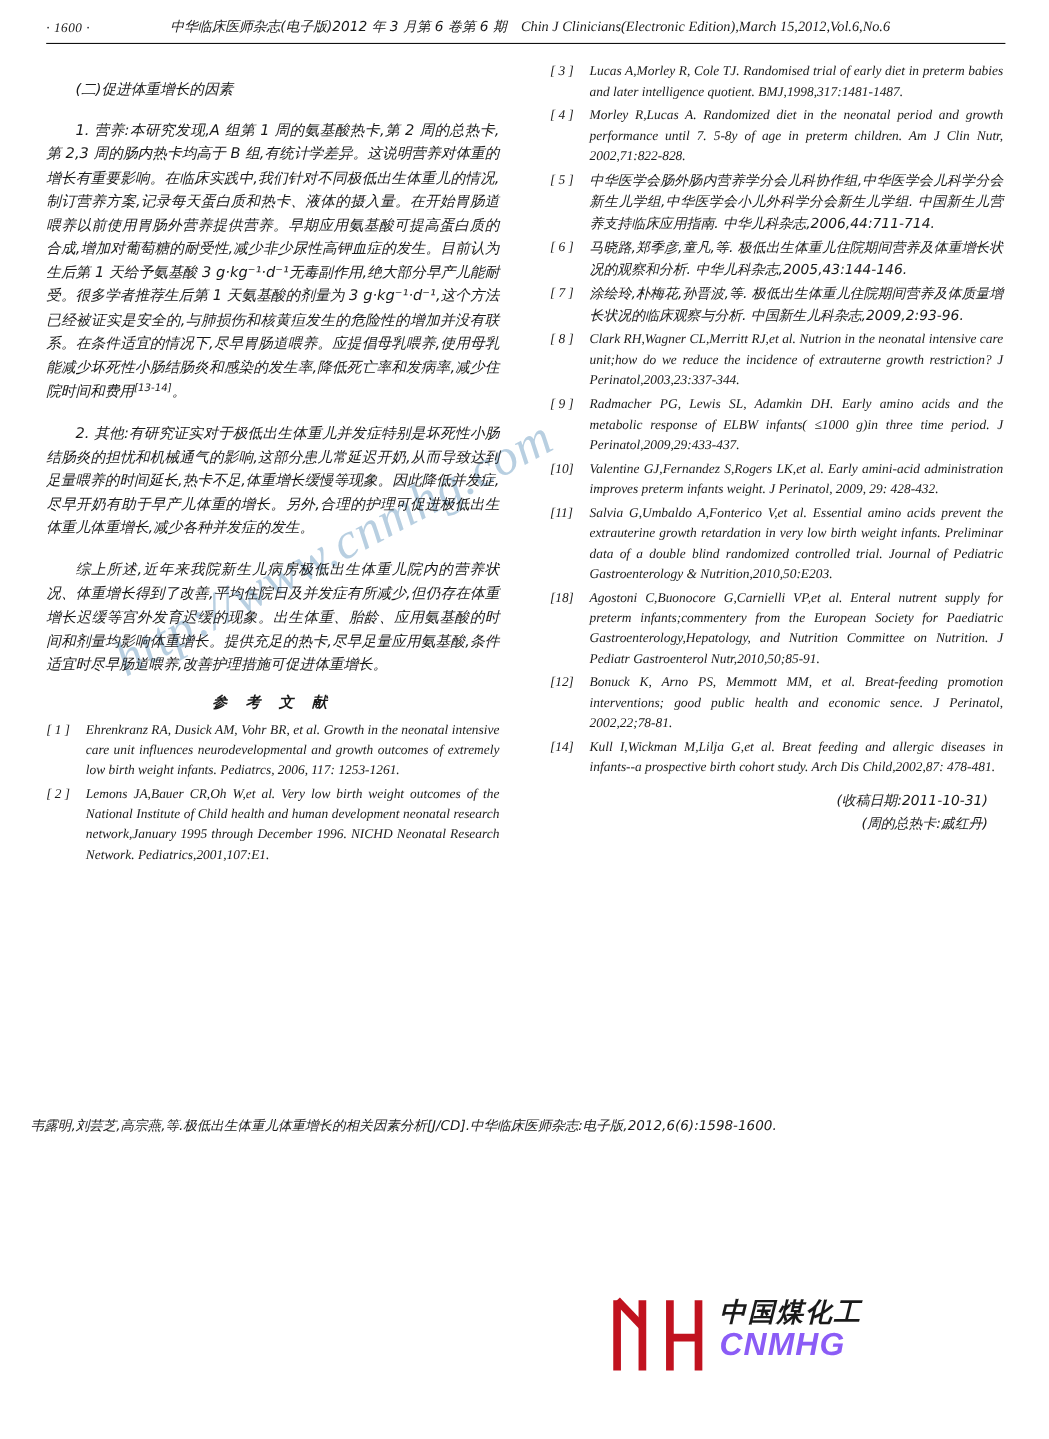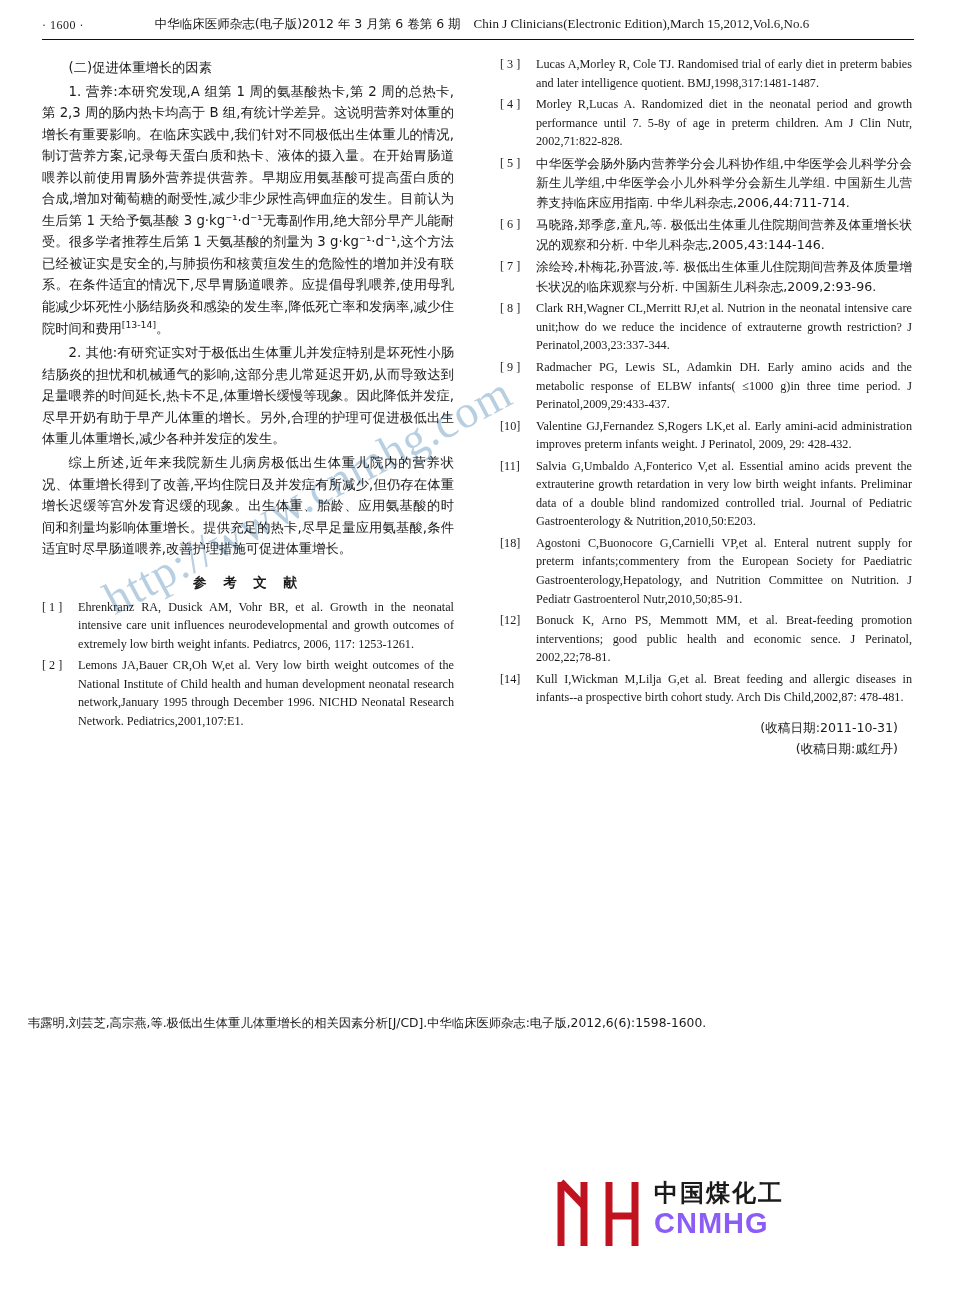--- a/index.html
+++ b/index.html
@@ -13,20 +13,21 @@
     position: relative;
     font-family: "Liberation Serif", "DejaVu Serif", serif;
     color: #1a1a1a;
     overflow: hidden;
   }
   .page {
     position: absolute;
     left: 0; top: 0;
     width: 954px;
     height: 1308px;
+    font-style: italic;
   }
 
   
   .header {
     position: absolute;
     left: 42px;
     top: 16px;
     width: 880px;
     height: 22px;
     font-size: 12.5px;
@@ -70,21 +71,21 @@
   .col-right { left: 500px; }
 
   .zh {
     font-family: "DejaVu Sans", sans-serif;
     font-size: 13.3px;
     line-height: 1.62;
     text-align: justify;
     text-justify: inter-ideograph;
   }
   .zh p {
-    margin: 2px 0 0.1em 0;
+    margin: 16px 0 0.1em 0;
     text-indent: 2em;
   }
 
   sup { font-size: 0.7em; vertical-align: super; }
 
   
   .refhead {
     margin-top: 14px;
     margin-bottom: 6px;
     text-align: center;
@@ -282,21 +283,21 @@
         <span class="body">Bonuck K, Arno PS, Memmott MM, et al. Breat-feeding promotion interventions; good public health and economic sence. J Perinatol, 2002,22;78-81.</span>
       </div>
       <div class="refitem">
         <span class="num">[14]</span>
         <span class="body">Kull I,Wickman M,Lilja G,et al. Breat feeding and allergic diseases in infants--a prospective birth cohort study. Arch Dis Child,2002,87: 478-481.</span>
       </div>
     </div>
 
     <div class="endblock">
       <div>(收稿日期:2011-10-31)</div>
-      <div>(收稿日期:戚红丹)</div>
+      <div>(周的总热卡:戚红丹)</div>
     </div>
   </div>
 
   <div class="citation">韦露明,刘芸芝,高宗燕,等.极低出生体重儿体重增长的相关因素分析[J/CD].中华临床医师杂志:电子版,2012,6(6):1598-1600.</div>
 
   <div class="logo">
     <div class="mark">
       <svg width="88" height="74" viewBox="0 0 88 74" xmlns="http://www.w3.org/2000/svg">
         <g fill="none" stroke="#c1121f" stroke-width="7">
           <path d="M7 70 L7 6"></path>

